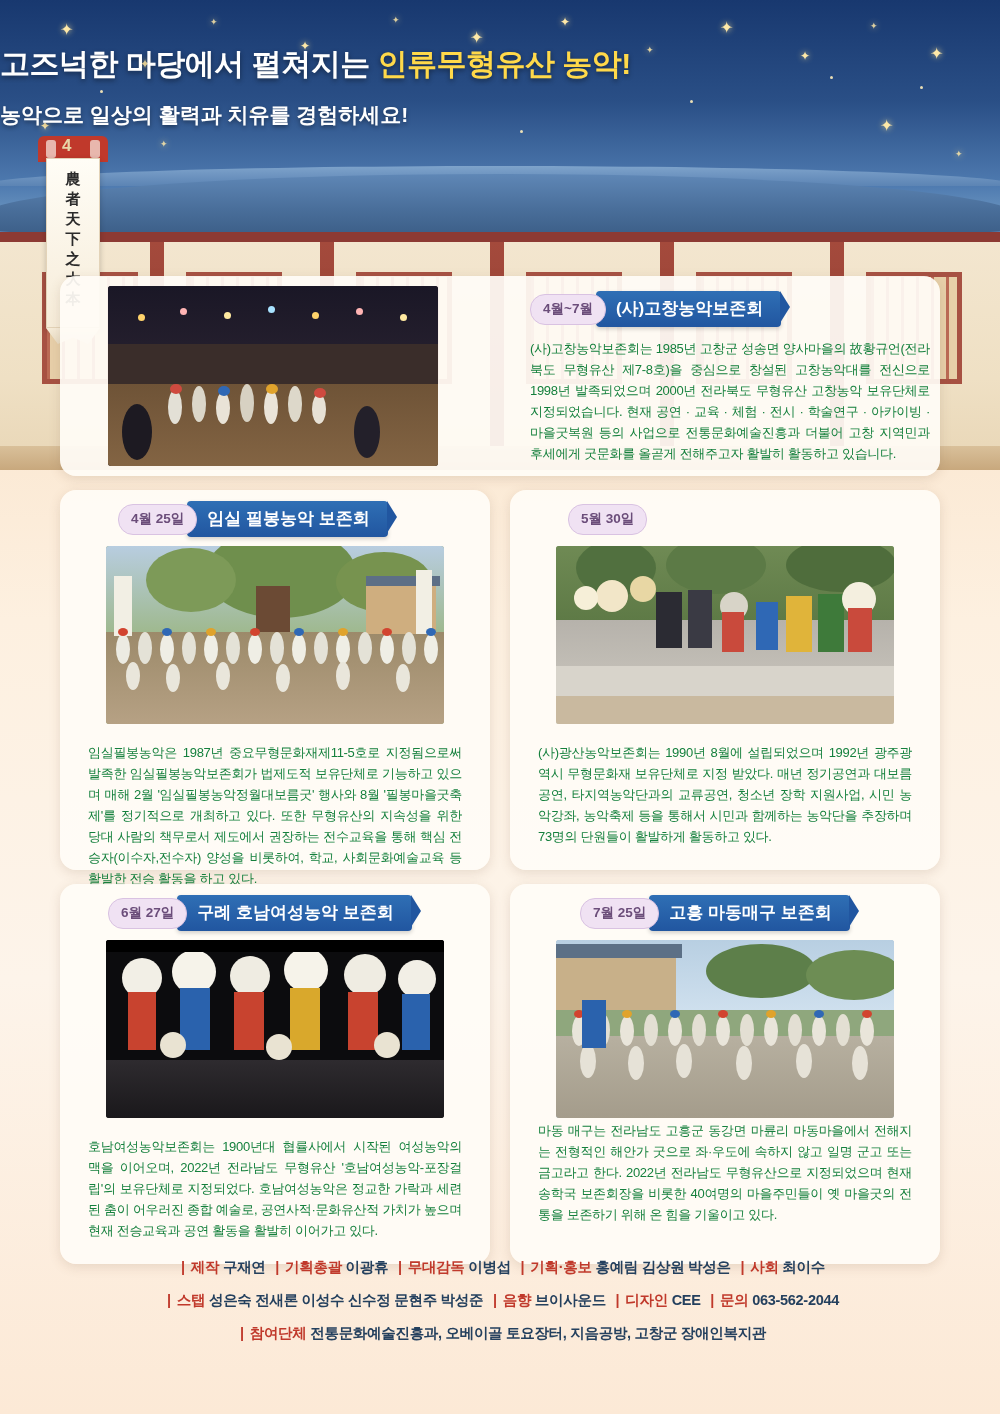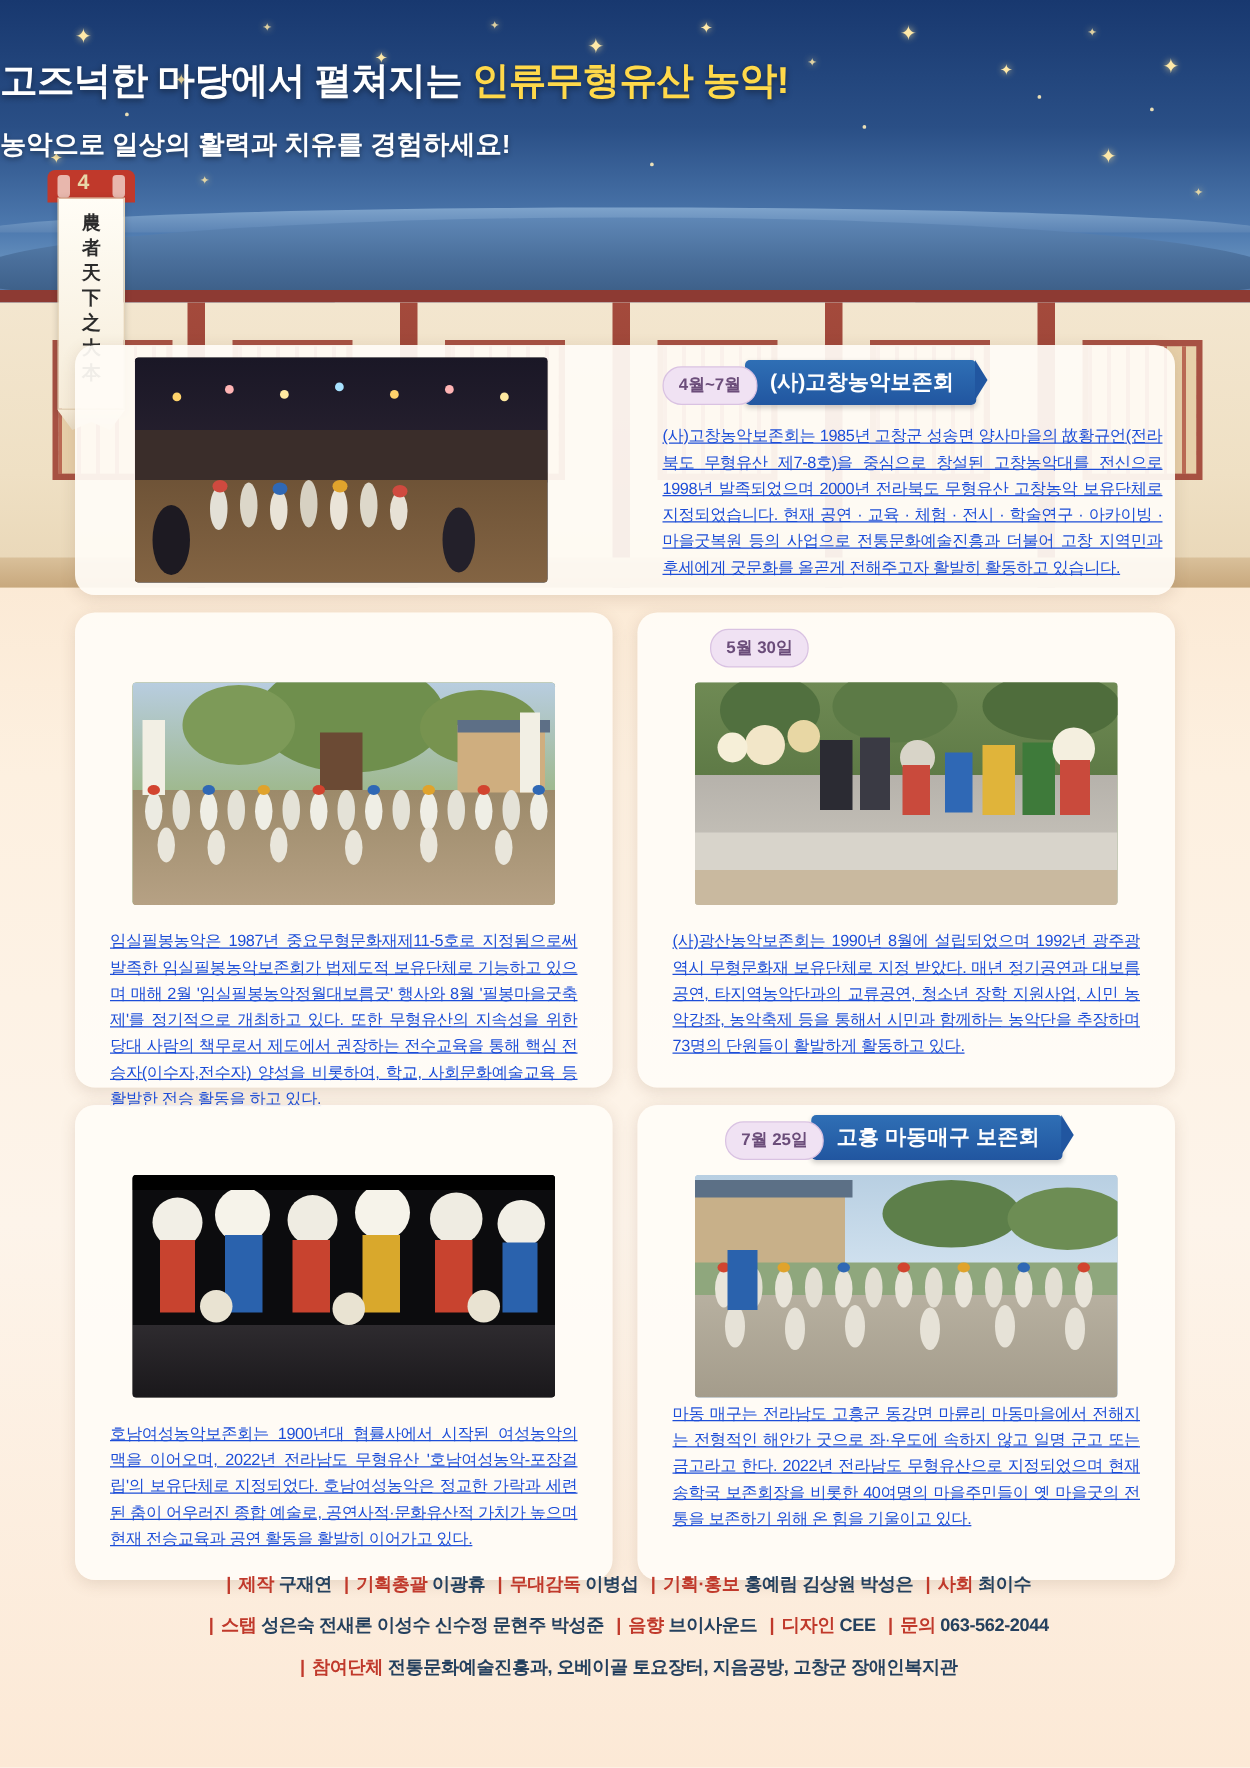--- a/index.html
+++ b/index.html
@@ -133,21 +133,21 @@
     box-shadow: 0 3px 12px rgba(120,90,60,.16);
   }
   .card.wide { left: 60px; top: 0; width: 880px; height: 200px; }
   .card.c2 { left: 60px; top: 214px; width: 430px; height: 380px; }
   .card.c3 { left: 510px; top: 214px; width: 430px; height: 380px; }
   .card.c4 { left: 60px; top: 608px; width: 430px; height: 380px; }
   .card.c5 { left: 510px; top: 608px; width: 430px; height: 380px; padding-left: 24px; }
 
   
   .ribbon {
-    position: absolute; display: flex; align-items: flex-end; gap: 0;
+    position: absolute; display: flex; align-items: center; gap: 0;
     height: 30px;
   }
   .date-pill {
     background: #f0e2f3; color: #6b4d7a; border: 1px solid #d9c2e2;
     border-radius: 15px; font-size: 13.5px; font-weight: bold;
     padding: 5px 12px 6px; white-space: nowrap;
     position: relative; z-index: 2;
   }
   .title-plate {
     margin-left: -10px;
@@ -160,22 +160,22 @@
   .title-plate:after {
     content: ""; position: absolute; right: -9px; top: 0; width: 0; height: 0;
     border-top: 16px solid transparent; border-bottom: 16px solid transparent;
     border-left: 10px solid #2156a0;
   }
 
   
   .photo { position: absolute; overflow: hidden; border-radius: 3px; background: #333; }
 
   .body-text {
-    position: absolute; font-size: 13px; line-height: 21px; color: #1d4ed8;
-    text-align: justify; letter-spacing: -0.3px; text-decoration: underline;
+    position: absolute; font-size: 13px; line-height: 21px; color: #15803d;
+    text-align: justify; letter-spacing: -0.3px;
   }
 
   
   .credits {
     position: absolute; left: 0; top: 1258px; width: 1000px; text-align: center; z-index: 9;
   }
   .credit-line { font-size: 14.5px; color: #24405e; font-weight: bold; margin-bottom: 14px; letter-spacing: -0.3px; }
   .credit-line .sep { color: #c0392b; margin: 0 6px; font-weight: bold; }
   .credit-line .role { color: #c0392b; }
 
@@ -285,20 +285,24 @@
         <div class="blob" style="left:246px;top:120px;width:26px;height:52px;background:#23202a;"></div>
       </div>
       <div class="ribbon" style="left:470px; top:18px;">
         <span class="date-pill">4월~7월</span>
         <span class="title-plate">(사)고창농악보존회</span>
       </div>
       <div class="body-text" style="left:470px; top:62px; width:400px;">(사)고창농악보존회는 1985년 고창군 성송면 양사마을의 故황규언(전라북도 무형유산 제7-8호)을 중심으로 창설된 고창농악대를 전신으로 1998년 발족되었으며 2000년 전라북도 무형유산 고창농악 보유단체로 지정되었습니다. 현재 공연 · 교육 · 체험 · 전시 · 학술연구 · 아카이빙 · 마을굿복원 등의 사업으로 전통문화예술진흥과 더불어 고창 지역민과 후세에게 굿문화를 올곧게 전해주고자 활발히 활동하고 있습니다.</div>
     </div>
 
     <div class="card c2">
+      <div class="ribbon" style="left:58px; top:14px;">
+        <span class="date-pill">4월 25일</span>
+        <span class="title-plate">임실 필봉농악 보존회</span>
+      </div>
       <div class="photo" style="left:46px; top:56px; width:338px; height:178px; background:#8aa06a;">
         <div class="rect" style="left:0;top:0;width:338px;height:86px;background:linear-gradient(180deg,#b8cde0,#9fb98f);"></div>
         <div class="blob" style="left:100px;top:-18px;width:150px;height:90px;background:#6f8f4d;"></div>
         <div class="blob" style="left:40px;top:2px;width:90px;height:64px;background:#7d9a58;"></div>
         <div class="blob" style="left:230px;top:6px;width:96px;height:60px;background:#77934f;"></div>
         <div class="rect" style="left:0;top:86px;width:338px;height:92px;background:linear-gradient(180deg,#9c8a6a,#b6a184);"></div>
         <div class="rect" style="left:150px;top:40px;width:34px;height:46px;background:#6b4a34;"></div>
         <div class="rect" style="left:260px;top:34px;width:70px;height:54px;background:#cfae7f;"></div>
         <div class="rect" style="left:260px;top:30px;width:74px;height:10px;background:#5d6f86;"></div>
         <div class="rect" style="left:8px;top:30px;width:18px;height:60px;background:#f2efe4;"></div>
@@ -358,20 +362,24 @@
         <div class="rect" style="left:262px;top:48px;width:26px;height:58px;background:#3e7a3a;"></div>
         <div class="blob" style="left:286px;top:36px;width:34px;height:34px;background:#f4efdf;"></div>
         <div class="rect" style="left:292px;top:62px;width:24px;height:44px;background:#c94a3c;"></div>
         <div class="rect" style="left:0;top:120px;width:338px;height:58px;background:#d8d4cb;"></div>
         <div class="rect" style="left:0;top:150px;width:338px;height:28px;background:#c9b99f;"></div>
       </div>
       <div class="body-text" style="left:28px; top:252px; width:374px;">(사)광산농악보존회는 1990년 8월에 설립되었으며 1992년 광주광역시 무형문화재 보유단체로 지정 받았다. 매년 정기공연과 대보름공연, 타지역농악단과의 교류공연, 청소년 장학 지원사업, 시민 농악강좌, 농악축제 등을 통해서 시민과 함께하는 농악단을 추장하며 73명의 단원들이 활발하게 활동하고 있다.</div>
     </div>
 
     <div class="card c4">
+      <div class="ribbon" style="left:48px; top:14px;">
+        <span class="date-pill">6월 27일</span>
+        <span class="title-plate">구례 호남여성농악 보존회</span>
+      </div>
       <div class="photo" style="left:46px; top:56px; width:338px; height:178px; background:#111;">
         <div class="rect" style="left:0;top:0;width:338px;height:120px;background:#0c0c0e;"></div>
         <div class="rect" style="left:0;top:120px;width:338px;height:58px;background:linear-gradient(180deg,#2e2b2f,#1a181b);"></div>
         <div class="blob" style="left:16px;top:18px;width:40px;height:40px;background:#f2efe6;"></div>
         <div class="blob" style="left:66px;top:10px;width:44px;height:44px;background:#f6f3ea;"></div>
         <div class="blob" style="left:124px;top:16px;width:40px;height:40px;background:#efece2;"></div>
         <div class="blob" style="left:178px;top:8px;width:44px;height:44px;background:#f6f3ea;"></div>
         <div class="blob" style="left:238px;top:14px;width:42px;height:42px;background:#efece2;"></div>
         <div class="blob" style="left:292px;top:20px;width:38px;height:38px;background:#f2efe6;"></div>
         <div class="rect" style="left:22px;top:52px;width:28px;height:58px;background:#c8432f;"></div>

